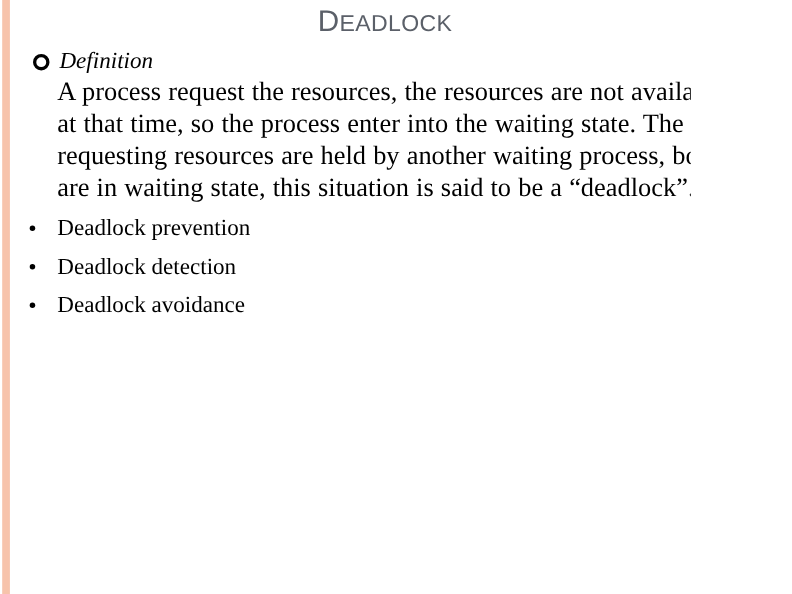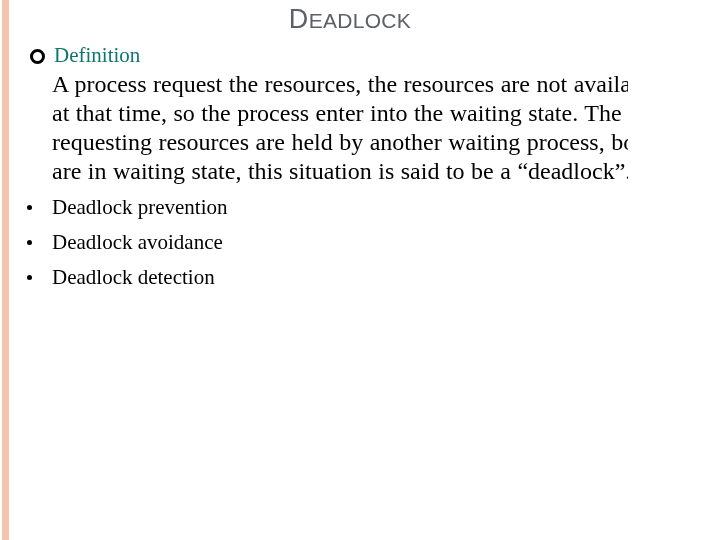--- a/index.html
+++ b/index.html
@@ -91,21 +91,22 @@
     border: 3.5px solid #000000;
     border-radius: 50%;
     box-sizing: content-box;
   }
   .def-label {
     position: absolute;
     left: 54px;
     top: 0;
     font-size: 21px;
     line-height: 30px;
-    color: #0f766e;
+    color: #000000;
+    font-style: italic;
   }
 
   .paragraph {
     margin: 0;
     padding: 0 22px 0 52px;
     font-size: 24px;
     line-height: 29px;
     color: #000000;
     text-align: left;
     word-spacing: 0.5px;
@@ -168,25 +169,25 @@
 
     <p class="paragraph">A process request the resources, the resources are not available at that time, so the process enter into the waiting state. The requesting resources are held by another waiting process, both are in waiting state, this situation is said to be a “deadlock”.</p>
 
     <ul class="bullet-list">
       <li>
         <span class="dot"></span>
         <span>Deadlock prevention</span>
       </li>
       <li>
         <span class="dot"></span>
-        <span>Deadlock avoidance</span>
+        <span>Deadlock detection</span>
       </li>
       <li>
         <span class="dot"></span>
-        <span>Deadlock detection</span>
+        <span>Deadlock avoidance</span>
       </li>
     </ul>
 
   </div>
 
   <div class="accent-circle"></div>
 
 </div>
 
 </body></html>

